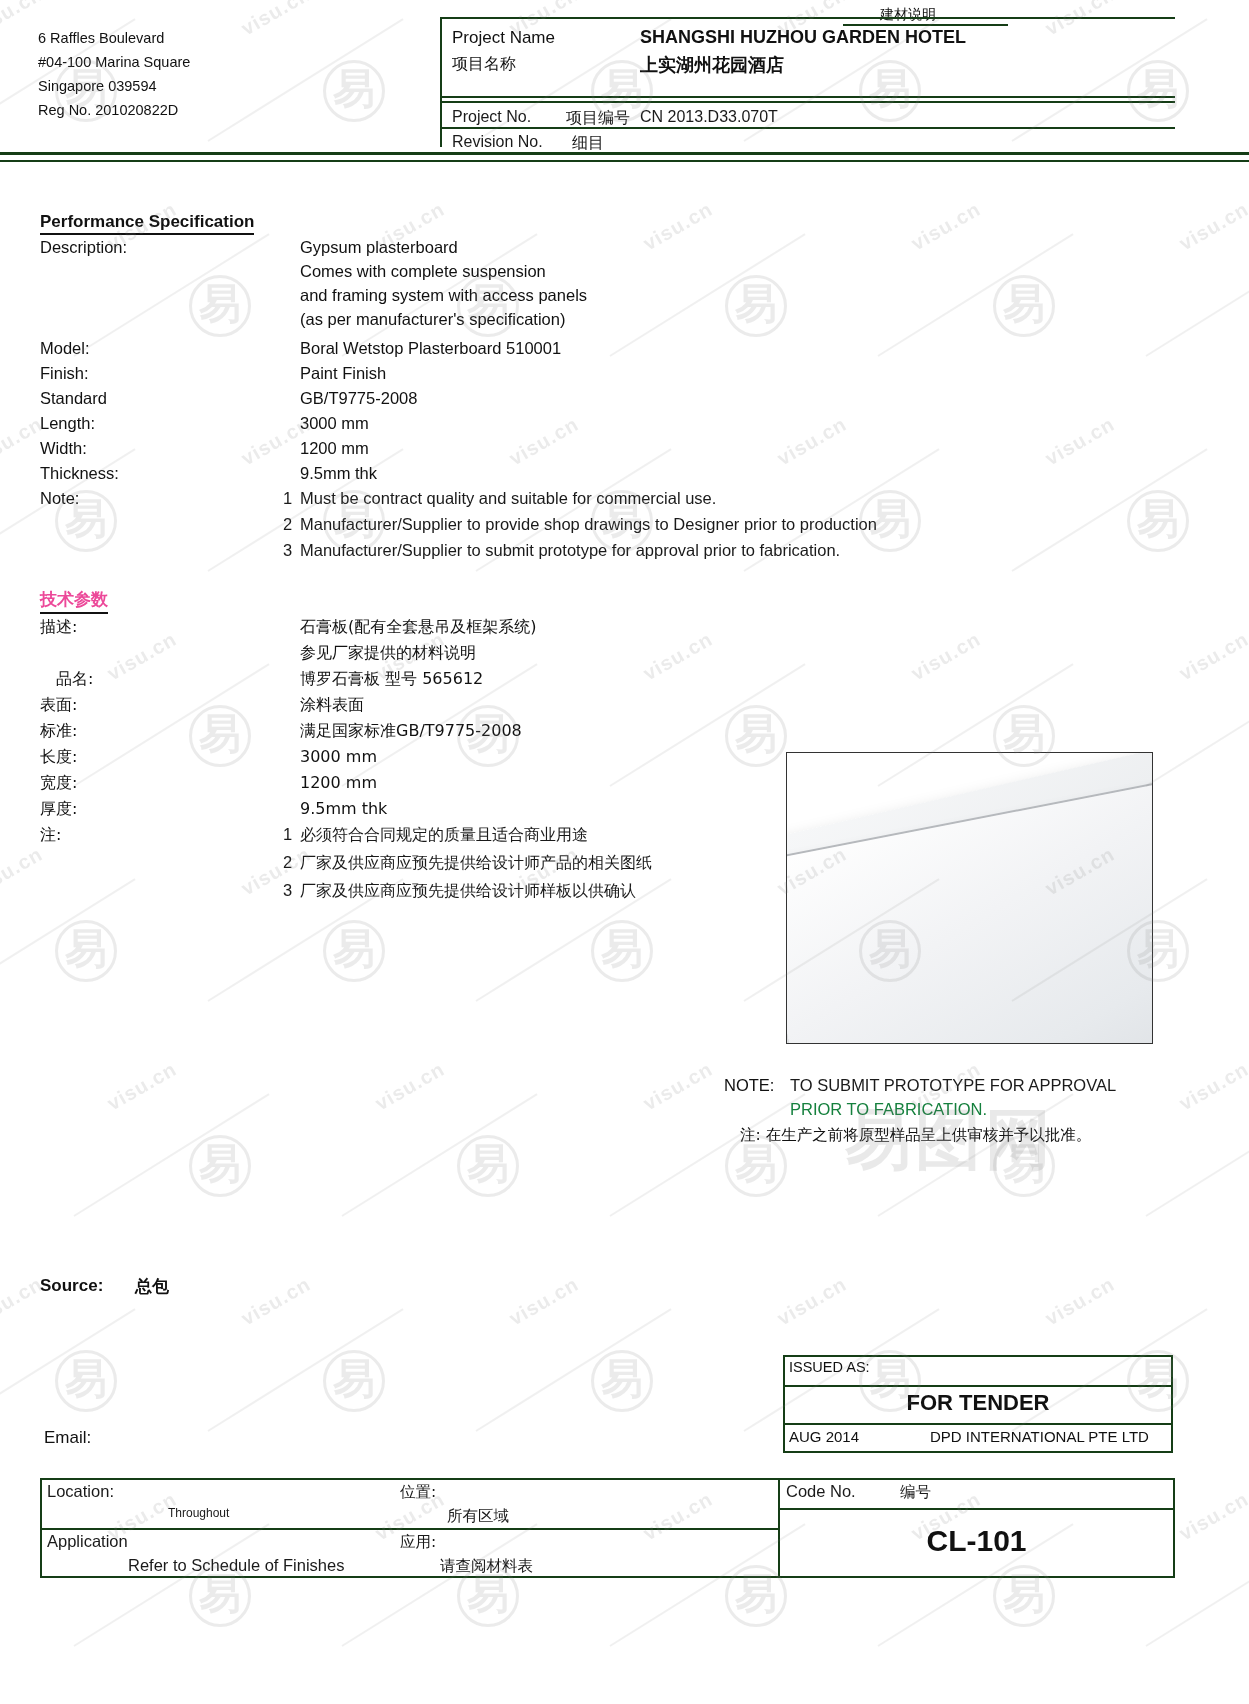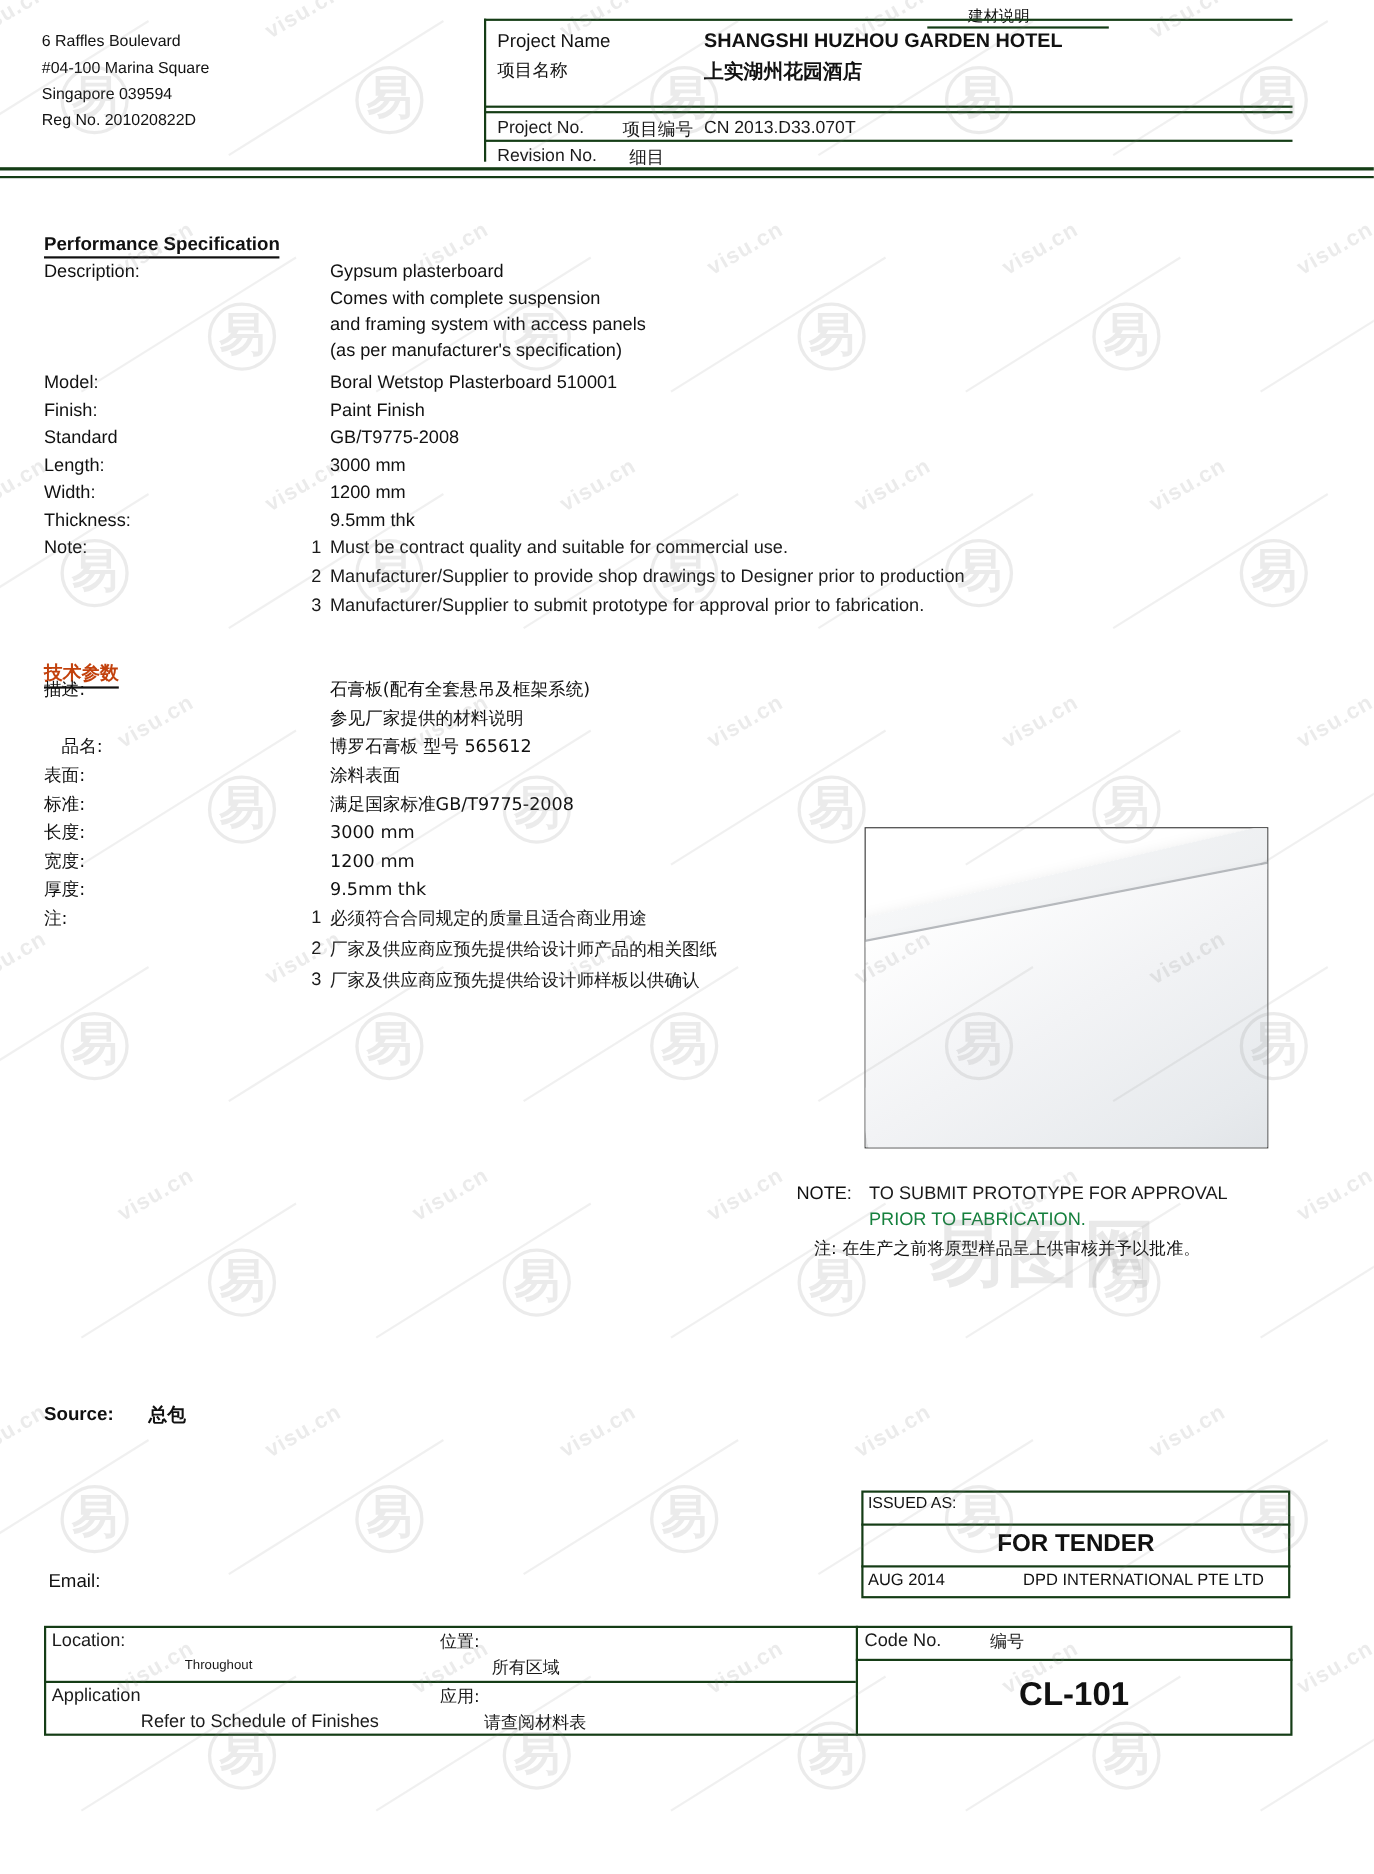--- a/index.html
+++ b/index.html
@@ -123,22 +123,21 @@
     padding-bottom: 1px;
     color: #111;
   }
   .sec-title-cn {
     position: absolute;
     font-size: 17px;
     font-weight: bold;
     font-family: "DejaVu Sans", sans-serif;
     border-bottom: 2px solid #111;
     padding-bottom: 1px;
-    color: #c2410c;
-    margin-top: 12px;
+    color: #ec4899;
   }
 
   .spec-row { position: absolute; font-size: 16.5px; color: #111; white-space: nowrap; }
   .spec-key { left: 40px; }
   .spec-val { left: 300px; }
   .spec-val-cn { left: 300px; font-family: "DejaVu Sans", sans-serif; font-size: 16px; }
   .spec-key-cn { left: 40px; font-family: "DejaVu Sans", sans-serif; font-size: 16px; }
 
   .note-num { position: absolute; left: 283px; font-size: 16.5px; }
   .note-txt { position: absolute; left: 300px; font-size: 16.5px; white-space: nowrap; }

